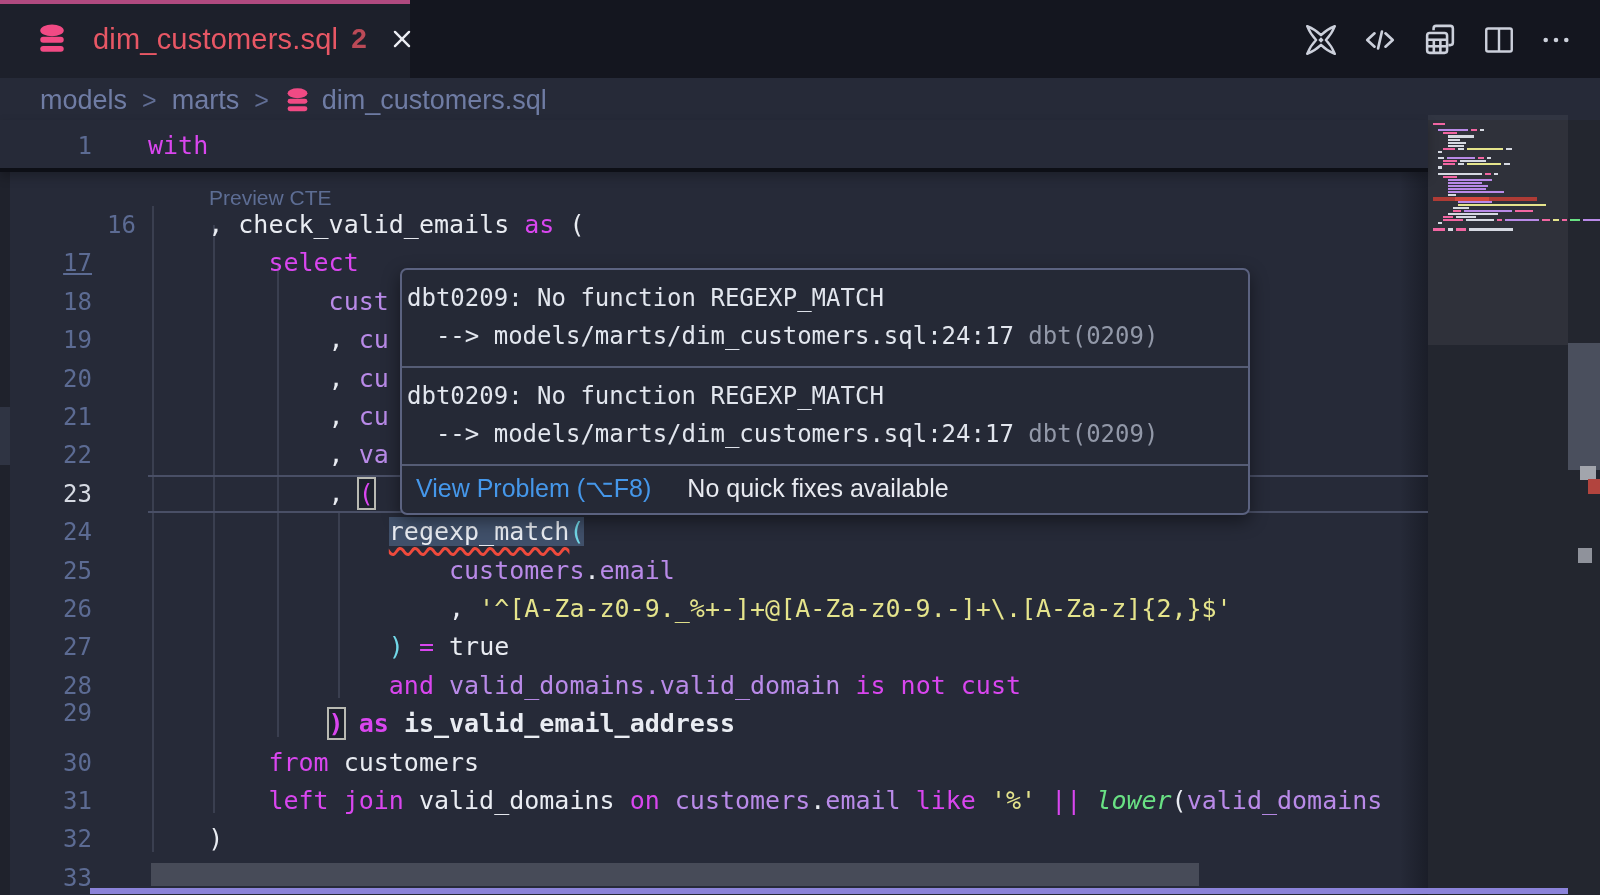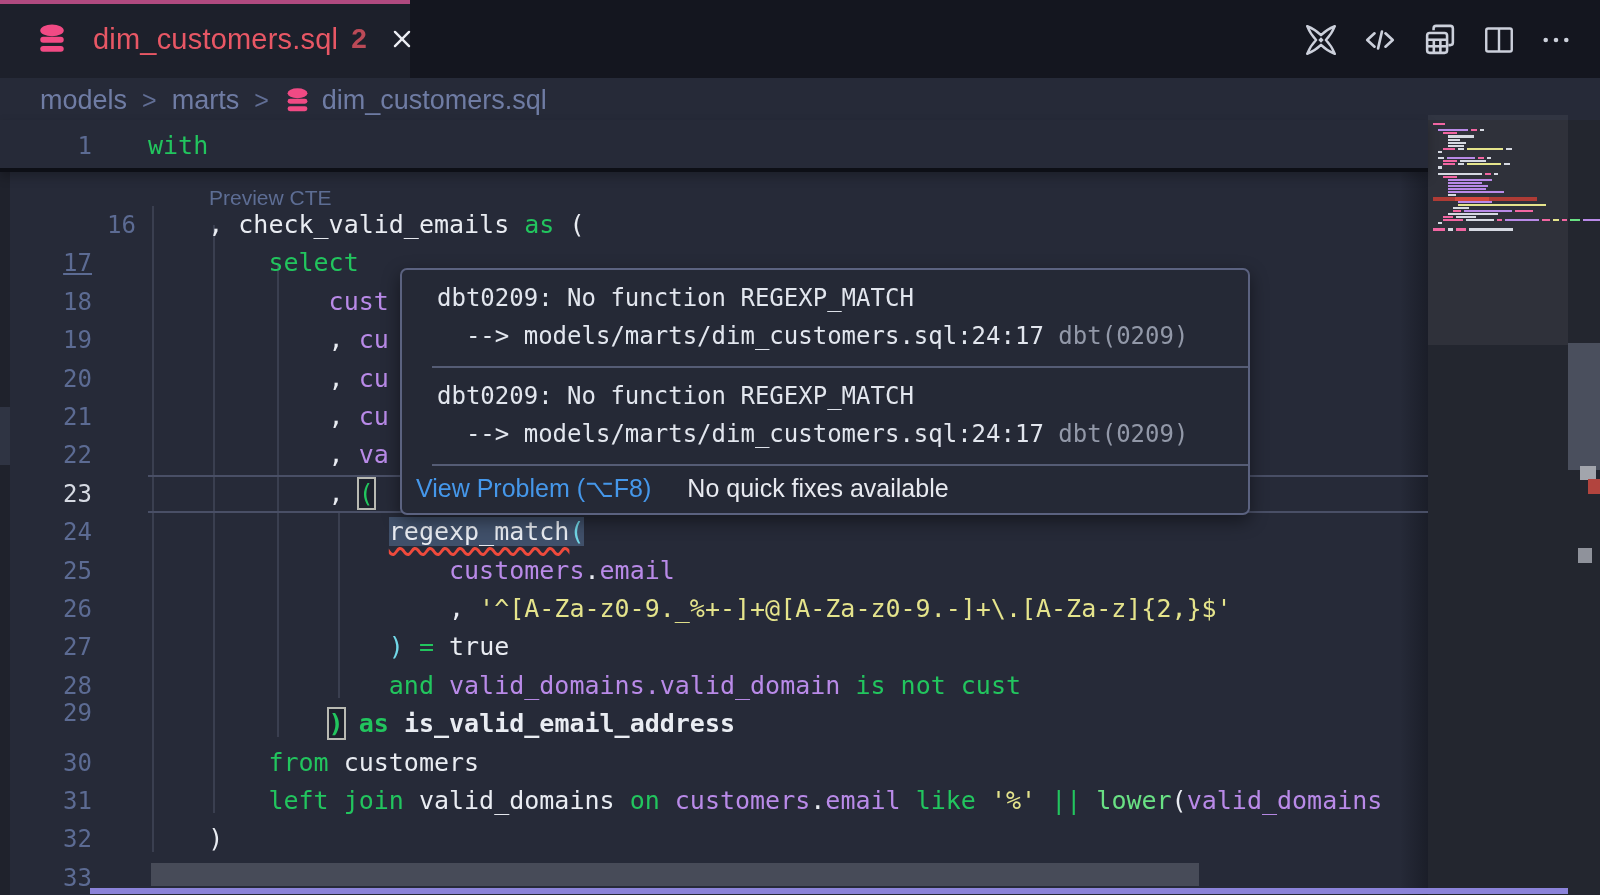--- a/index.html
+++ b/index.html
@@ -25,42 +25,42 @@
   .crumb-sep { margin:0 15px; font-size:25px; color:#616e95; }
   .crumb-ico { margin-right:11px; display:flex; }
 
   
   .editor { position:absolute; left:0; top:120px; width:1600px; height:775px; }
   .gutter-no { position:absolute; left:0; width:92px; text-align:right; color:#5c6b93;
                font-size:24px; line-height:38.4px; font-family:"DejaVu Sans Mono", monospace; }
   .gutter-no.active { color:#d6dae3; }
   .code-line { position:absolute; left:148px; width:1280px; white-space:pre; font-size:25px;
                line-height:38.4px; font-family:"DejaVu Sans Mono", monospace; color:#e9ecf2; z-index:2; }
-  .tk-k { color:#22c55e; } .tk-v { color:#b98ae8; } .tk-s { color:#e5e48c; }
-  .tk-f { color:#69e184; } .tk-c { color:#72d8e8; } .tk-t { color:#e9ecf2; }
+  .tk-k { color:#d946ef; } .tk-v { color:#b98ae8; } .tk-s { color:#e5e48c; }
+  .tk-f { color:#69e184;font-style:italic; } .tk-c { color:#72d8e8; } .tk-t { color:#e9ecf2; }
   .tk-bm { outline:2px solid #b9bab3; background:rgba(10,12,18,.3); }
   .tk-err { background:#40506a; text-decoration:#ef4a3c wavy underline;
             text-decoration-thickness:2.5px; text-underline-offset:7px; }
   .tk-errbg { background:#40506a; }
   .guide { position:absolute; width:2px; background:#3a3f50; z-index:0; }
   .curline { position:absolute; left:148px; width:1280px; height:38.4px;
              border-top:2px solid #494f66; border-bottom:2px solid #494f66; z-index:1; }
   .codelens { position:absolute; left:209px; top:66px; color:#5d6d94; font-size:21px; cursor:pointer; z-index:2; }
 
   
   .sticky { position:absolute; left:0; top:0px; width:1428px; height:52px; background:#262a38;
             border-bottom:4px solid #0d0f16; z-index:15; box-shadow:0 5px 10px rgba(0,0,0,.25); }
   .sticky .gutter-no { top:7px; }
   .sticky .code-line { top:7px; }
 
   
   .tooltip { position:absolute; left:400px; top:268px; width:850px; background:#252936;
              border:2px solid #5b6280; border-radius:7px; z-index:20;
              box-shadow:0 6px 18px rgba(0,0,0,.45); overflow:hidden; }
-  .tt-section { padding:9px 13px 11px 5px; border-bottom:2px solid #555c75;margin-left:30px; }
+  .tt-section { padding:9px 13px 11px 5px; border-bottom:2px solid #555c75; }
   .tt-line { font-family:"DejaVu Sans Mono", monospace; font-size:24px; line-height:38px;
              color:#e2e6ee; white-space:pre; }
   .tt-code { color:#9298a8; }
   .tt-footer { display:flex; align-items:center; gap:36px; padding:8px 14px 10px 14px; font-size:25px; }
   .tt-link { color:#4597ea; cursor:pointer; }
   .tt-hint { color:#e8eaf0; }
 
   
   .mini-zone { position:absolute; left:1428px; top:0; width:172px; height:775px; background:#23262f; }
   .mini-shadow { position:absolute; left:1400px; top:0; width:28px; height:775px;

